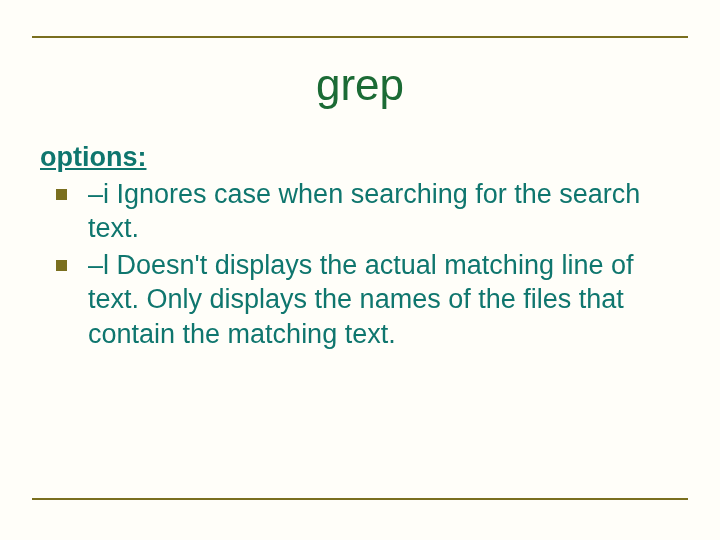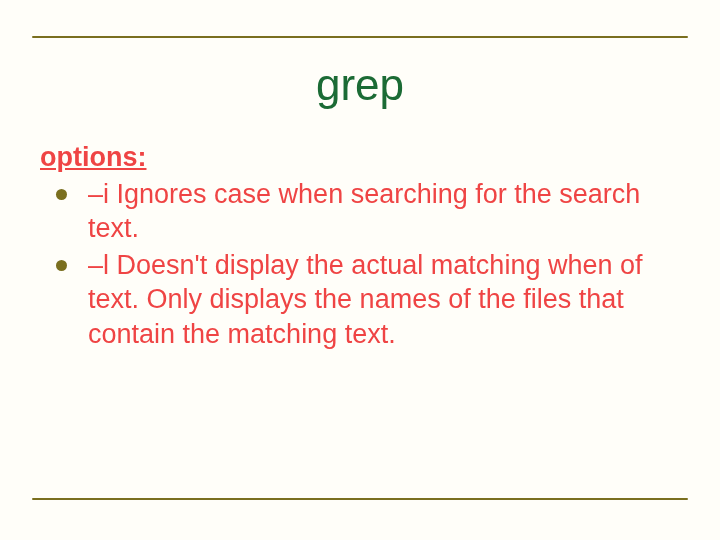--- a/index.html
+++ b/index.html
@@ -1,15 +1,15 @@
 <!DOCTYPE html>
 <html><head>
 <meta charset="utf-8">
 <style>
-  * { margin: 0; padding: 0; box-sizing: border-box; border-radius: 14px; }
+  * { margin: 0; padding: 0; box-sizing: border-box; }
   html, body { width: 720px; height: 540px; background: #fffef9; font-family: Arial, Helvetica, sans-serif; }
   .slide {
     position: relative;
     width: 720px;
     height: 540px;
     background: #fffef9;
   }
   .top-rule {
     position: absolute;
     top: 36px;
@@ -38,21 +38,21 @@
     font-family: Arial, Helvetica, sans-serif;
     padding: 0 12px;
     background: #fffef9;
   }
   .content {
     position: absolute;
     top: 140px;
     left: 40px;
     right: 40px;
     font-size: 27px;
-    color: #ef4444;
+    color: #0f766e;
     line-height: 1.28;
   }
   .section-heading {
     font-weight: bold;
     text-decoration: underline;
     margin-bottom: 2px;
   }
   ul.bullets {
     list-style: none;
     padding-left: 0;
@@ -83,19 +83,19 @@
 
   <div class="content">
     <div class="section-heading">options:</div>
     <ul class="bullets">
       <li>
         <span class="sq"></span>
         <span> –i   Ignores case when searching for the search text.</span>
       </li>
       <li>
         <span class="sq"></span>
-        <span>–l Doesn't display the actual matching when of text. Only displays the names  of the files that contain the matching text.</span>
+        <span>–l Doesn't displays the actual matching line of text. Only displays the names  of the files that contain the matching text.</span>
       </li>
     </ul>
   </div>
 
   <div class="bottom-rule"></div>
 </div>
 
 </body></html>

